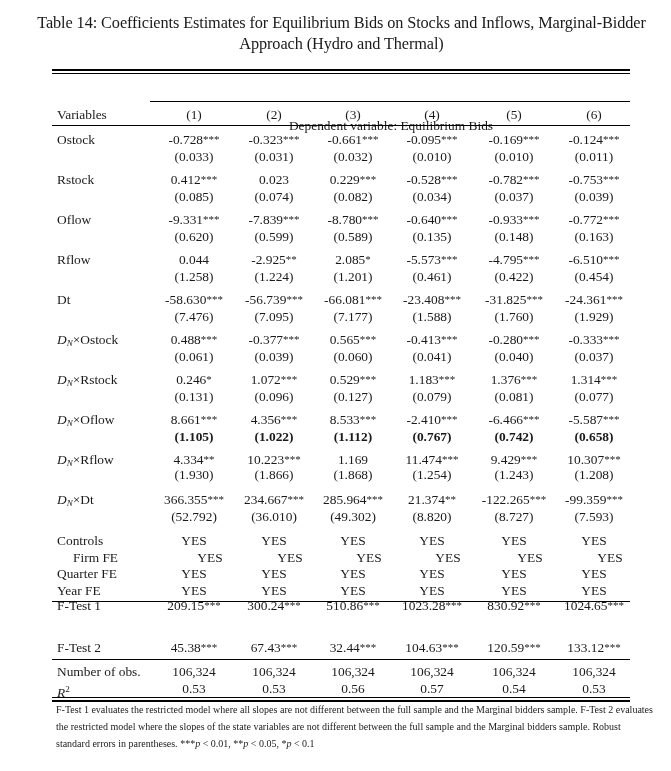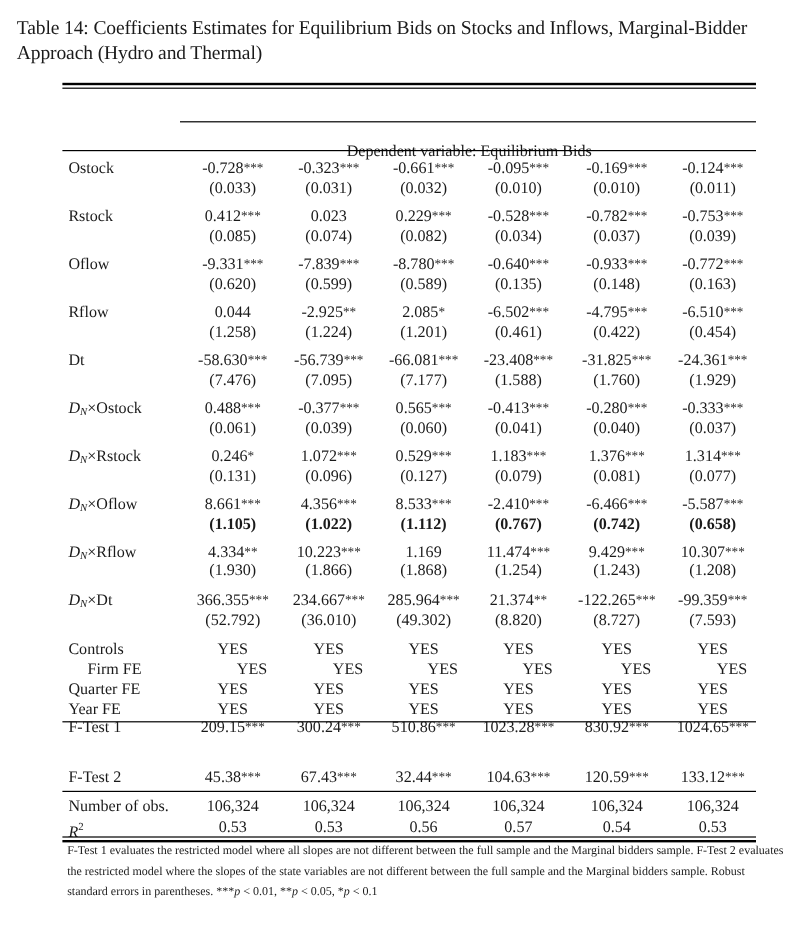--- a/index.html
+++ b/index.html
@@ -2,21 +2,21 @@
 <html><head>
 <meta charset="utf-8">
 <style>
   html, body { margin: 0; padding: 0; background: #ffffff; }
   body {
     width: 671px; height: 771px; position: relative; overflow: hidden;
     font-family: "Liberation Serif", "DejaVu Serif", serif; color: #1a1a1a;
   }
   .caption {
     position: absolute; left: 14px; top: 12px; width: 655px;
-    font-size: 16.3px; line-height: 21px; letter-spacing: -0.1px;
+    font-size: 16.3px; line-height: 21px; letter-spacing: -0.1px; text-align: center;
   }
   .rule { position: absolute; left: 52px; width: 578px; background: #000; }
   .tbl {
     position: absolute; left: 52px; width: 578px;
     font-size: 13.4px;
   }
   .row { position: absolute; left: 0; width: 578px; height: 16px; line-height: 16px; white-space: nowrap; }
   .lab { position: absolute; left: 5px; }
   .c { position: absolute; width: 90px; text-align: center; }
   .c0 { left: 97px; } .c1 { left: 177px; } .c2 { left: 256px; }
@@ -36,20 +36,29 @@
 <div class="caption">Table 14: Coefficients Estimates for Equilibrium Bids on Stocks and Inflows, Marginal-Bidder Approach (Hydro and Thermal)</div>
 
 <div class="rule" style="top:69px;height:1.5px;"></div>
 <div class="rule" style="top:73px;height:1px;"></div>
 
 <div class="tbl" style="top:0;height:771px;">
   <div class="row" style="top:82px;">
     <span class="c" style="left:100px;width:478px;margin-top:36px;">Dependent variable: Equilibrium Bids</span>
   </div>
   <div class="rule" style="left:98px;width:480px;top:101px;height:1px;"></div>
+  <div class="row" style="top:107px;">
+    <span class="lab">Variables</span>
+    <span class="c c0">(1)</span>
+    <span class="c c1">(2)</span>
+    <span class="c c2">(3)</span>
+    <span class="c c3">(4)</span>
+    <span class="c c4">(5)</span>
+    <span class="c c5">(6)</span>
+  </div>
   <div class="rule" style="left:0;top:125px;height:1px;"></div>
 
   <div id="coef-body">
       <div class="row" style="top: 132px;">
         <span class="lab"><span>Ostock</span></span>
         <span class="c c0"><span>-0.728</span><span class="stars">***</span></span>
         <span class="c c1"><span>-0.323</span><span class="stars">***</span></span>
         <span class="c c2"><span>-0.661</span><span class="stars">***</span></span>
         <span class="c c3"><span>-0.095</span><span class="stars">***</span></span>
         <span class="c c4"><span>-0.169</span><span class="stars">***</span></span>
@@ -95,21 +104,21 @@
         <span class="c c2">(0.589)</span>
         <span class="c c3">(0.135)</span>
         <span class="c c4">(0.148)</span>
         <span class="c c5">(0.163)</span>
       </div>
       <div class="row" style="top: 252px;">
         <span class="lab"><span>Rflow</span></span>
         <span class="c c0"><span>0.044</span><span class="stars"></span></span>
         <span class="c c1"><span>-2.925</span><span class="stars">**</span></span>
         <span class="c c2"><span>2.085</span><span class="stars">*</span></span>
-        <span class="c c3"><span>-6.502</span><span class="stars">***</span></span>
+        <span class="c c3"><span>-5.573</span><span class="stars">***</span></span>
         <span class="c c4"><span>-4.795</span><span class="stars">***</span></span>
         <span class="c c5"><span>-6.510</span><span class="stars">***</span></span>
       </div>
       <div class="row" style="top: 269px;">
         <span class="c c0">(1.258)</span>
         <span class="c c1">(1.224)</span>
         <span class="c c2">(1.201)</span>
         <span class="c c3">(0.461)</span>
         <span class="c c4">(0.422)</span>
         <span class="c c5">(0.454)</span>

